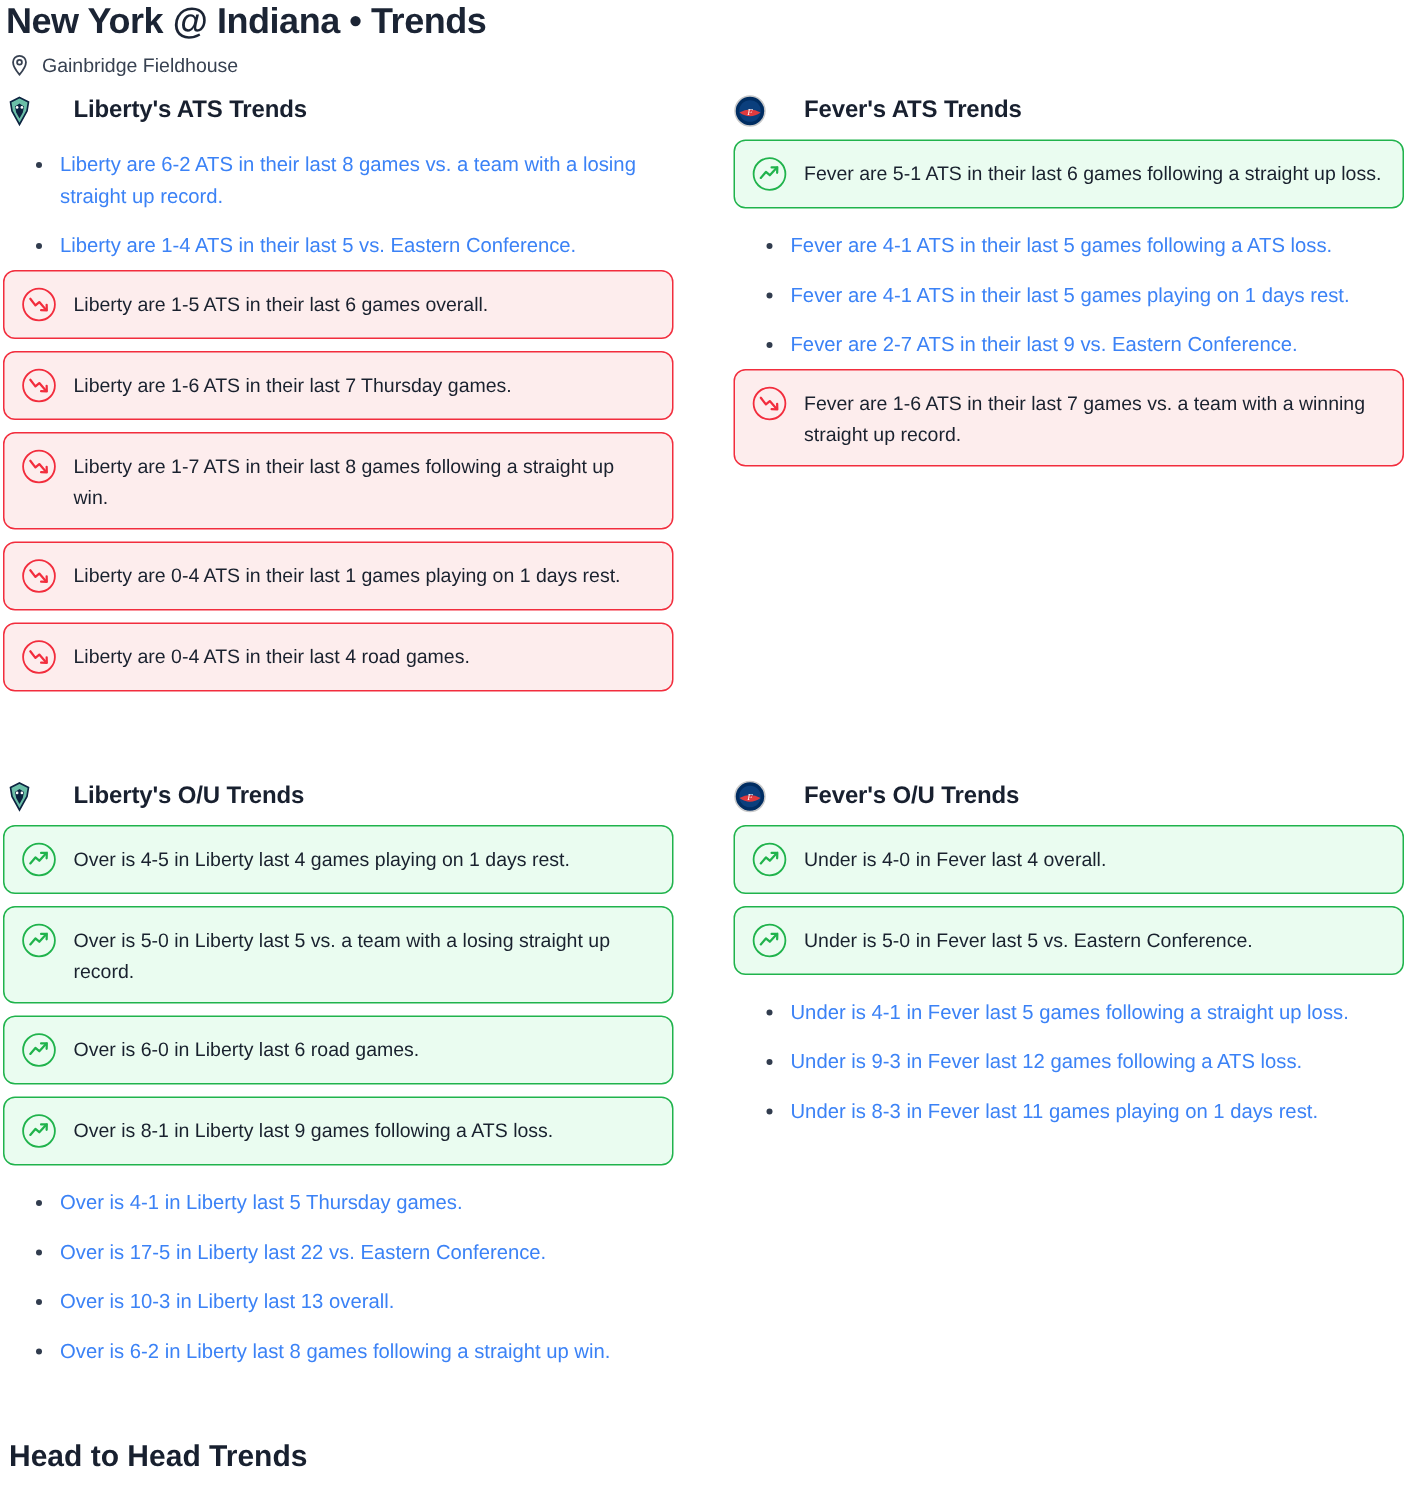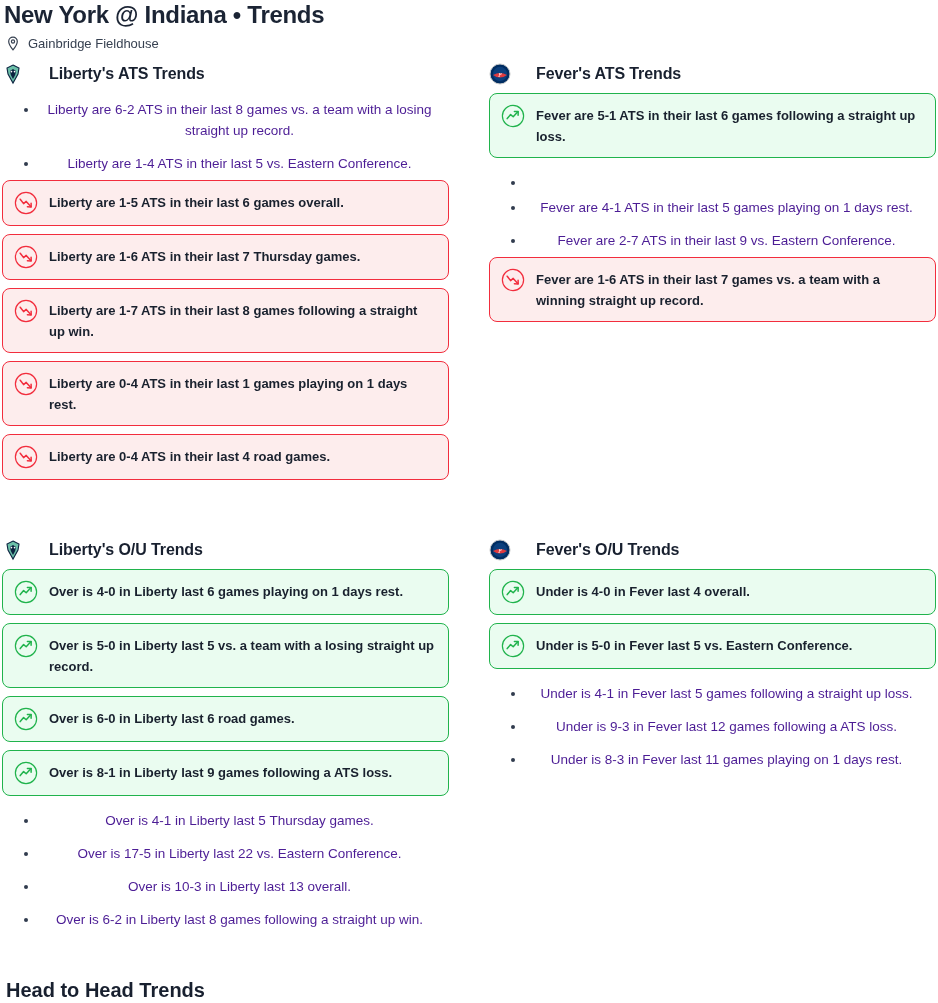--- a/index.html
+++ b/index.html
@@ -60,43 +60,42 @@
 
   
   .logo { width: 22px; height: 22px; flex: none; display: block; }
 
   
   .trend-list { list-style: none; margin: 0; padding: 0; }
 
   .trend-bullet {
     display: flex;
     align-items: flex-start;
-    gap: 2px;
+    gap: 12px;
     padding: 6px 0 6px 22px;
     font-size: 13.5px;
     line-height: 21px;
-    color: #4c1d95;
-    text-align: center;
+    color: #3b82f6;
   }
   .trend-bullet .dot {
     width: 4px; height: 4px; border-radius: 50%;
     background: #313c4e; flex: none; margin-top: 9px;
   }
   .trend-bullet .txt { flex: 1; }
 
   .trend-box {
     display: flex;
     align-items: flex-start;
     gap: 11px;
     border-radius: 8px;
     border: 1px solid transparent;
     padding: 10px 12px 10px 11px;
     margin-bottom: 8px;
     font-size: 13px;
-    font-weight: bold;
+    font-weight: normal;
     line-height: 21px;
   }
   .trend-box .txt { flex: 1; padding-top: 1px; color: #19212e; }
   .trend-box.good { background: #eafcf0; border-color: #20b34c; }
   .trend-box.bad  { background: #fdeded; border-color: #f22d3d; }
 
   .badge { width: 24px; height: 24px; flex: none; display: block; }
 
   .spacer-22 { height: 22px; }
 
@@ -208,20 +207,21 @@
           <li class="trend-box good">
             <span class="badge"><svg viewBox="0 0 24 24" width="24" height="24">
                 <circle cx="12" cy="12" r="10.6" fill="none" stroke="#20b34c" stroke-width="1.2"></circle>
                 <polyline points="6.2,14.6 9.6,10.6 12.2,12.8 16.8,7.8" fill="none" stroke="#20b34c" stroke-width="1.5" stroke-linecap="round" stroke-linejoin="round"></polyline>
                 <polyline points="13.4,7.6 17.2,7.5 17.1,11.2" fill="none" stroke="#20b34c" stroke-width="1.5" stroke-linecap="round" stroke-linejoin="round"></polyline>
               </svg></span>
             <span class="txt">Fever are 5-1 ATS in their last 6 games following a straight up loss.</span>
           </li>
           <li class="trend-bullet">
             <span class="dot"></span>
+            <span class="txt">Fever are 4-1 ATS in their last 5 games following a ATS loss.</span>
           </li>
           <li class="trend-bullet">
             <span class="dot"></span>
             <span class="txt">Fever are 4-1 ATS in their last 5 games playing on 1 days rest.</span>
           </li>
           <li class="trend-bullet">
             <span class="dot"></span>
             <span class="txt">Fever are 2-7 ATS in their last 9 vs. Eastern Conference.</span>
           </li>
           <li class="trend-box bad">
@@ -252,21 +252,21 @@
         </span>
         <span class="section-title">Liberty's O/U Trends</span>
       </div>
       <ul class="trend-list">
           <li class="trend-box good">
             <span class="badge"><svg viewBox="0 0 24 24" width="24" height="24">
                 <circle cx="12" cy="12" r="10.6" fill="none" stroke="#20b34c" stroke-width="1.2"></circle>
                 <polyline points="6.2,14.6 9.6,10.6 12.2,12.8 16.8,7.8" fill="none" stroke="#20b34c" stroke-width="1.5" stroke-linecap="round" stroke-linejoin="round"></polyline>
                 <polyline points="13.4,7.6 17.2,7.5 17.1,11.2" fill="none" stroke="#20b34c" stroke-width="1.5" stroke-linecap="round" stroke-linejoin="round"></polyline>
               </svg></span>
-            <span class="txt">Over is 4-0 in Liberty last 6 games playing on 1 days rest.</span>
+            <span class="txt">Over is 4-5 in Liberty last 4 games playing on 1 days rest.</span>
           </li>
           <li class="trend-box good">
             <span class="badge"><svg viewBox="0 0 24 24" width="24" height="24">
                 <circle cx="12" cy="12" r="10.6" fill="none" stroke="#20b34c" stroke-width="1.2"></circle>
                 <polyline points="6.2,14.6 9.6,10.6 12.2,12.8 16.8,7.8" fill="none" stroke="#20b34c" stroke-width="1.5" stroke-linecap="round" stroke-linejoin="round"></polyline>
                 <polyline points="13.4,7.6 17.2,7.5 17.1,11.2" fill="none" stroke="#20b34c" stroke-width="1.5" stroke-linecap="round" stroke-linejoin="round"></polyline>
               </svg></span>
             <span class="txt">Over is 5-0 in Liberty last 5 vs. a team with a losing straight up record.</span>
           </li>
           <li class="trend-box good">

